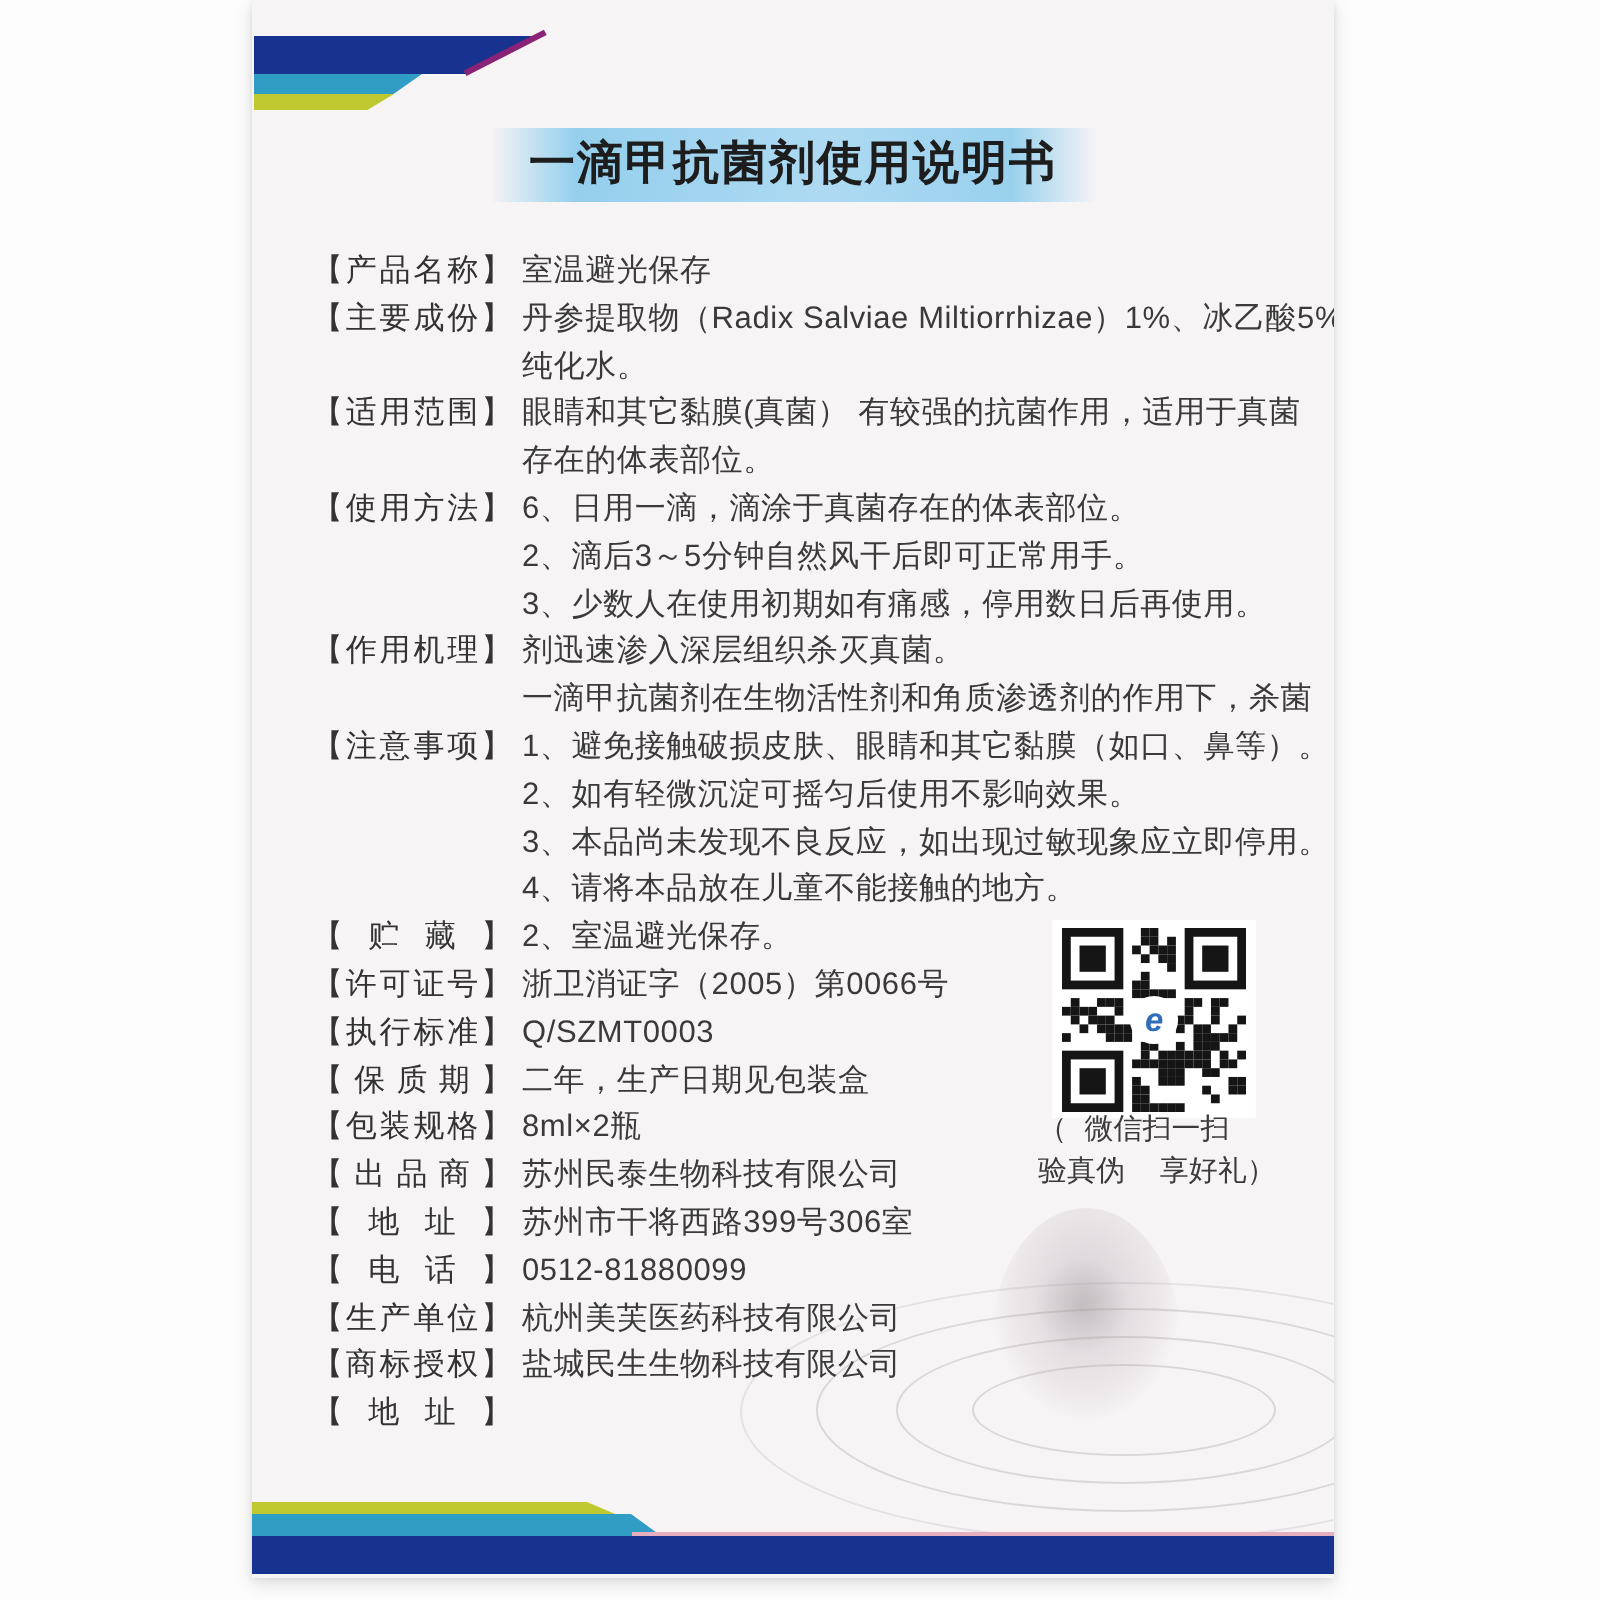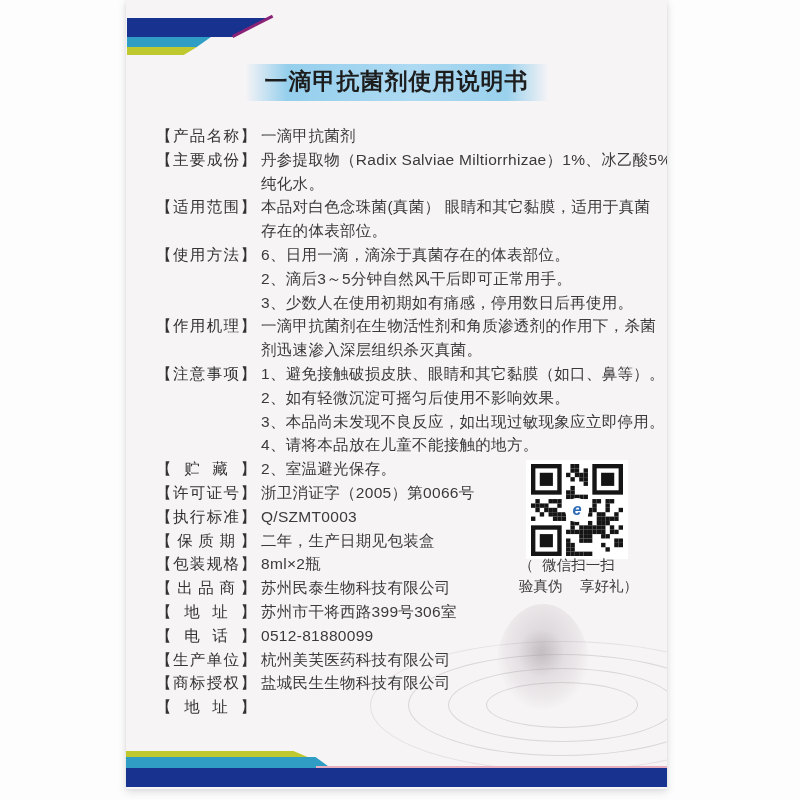--- a/index.html
+++ b/index.html
@@ -82,54 +82,54 @@
     <div class="wm ripple r4"></div>
 
     <div class="title-row">
       <span class="title-hl">一滴甲抗菌剂使用说明书</span>
     </div>
 
     <div class="content" id="sections">
   <div class="section">
     <span class="label">【产品名称】</span>
     <span class="lines">
-            <div class="line">一滴甲抗菌剂</div>
+            <div class="line">室温避光保存</div>
           </span>
   </div>
 
   <div class="section">
     <span class="label">【主要成份】</span>
     <span class="lines">
             <div class="line">丹参提取物（Radix Salviae Miltiorrhizae）1%、冰乙酸5%、</div>
             <div class="line">纯化水。</div>
           </span>
   </div>
 
   <div class="section">
     <span class="label">【适用范围】</span>
     <span class="lines">
-            <div class="line">本品对白色念珠菌(真菌） 眼睛和其它黏膜，适用于真菌</div>
+            <div class="line">眼睛和其它黏膜(真菌） 有较强的抗菌作用，适用于真菌</div>
             <div class="line">存在的体表部位。</div>
           </span>
   </div>
 
   <div class="section">
     <span class="label">【使用方法】</span>
     <span class="lines">
             <div class="line">6、日用一滴，滴涂于真菌存在的体表部位。</div>
             <div class="line">2、滴后3～5分钟自然风干后即可正常用手。</div>
             <div class="line">3、少数人在使用初期如有痛感，停用数日后再使用。</div>
           </span>
   </div>
 
   <div class="section">
     <span class="label">【作用机理】</span>
     <span class="lines">
+            <div class="line">剂迅速渗入深层组织杀灭真菌。</div>
             <div class="line">一滴甲抗菌剂在生物活性剂和角质渗透剂的作用下，杀菌</div>
-            <div class="line">剂迅速渗入深层组织杀灭真菌。</div>
           </span>
   </div>
 
   <div class="section">
     <span class="label">【注意事项】</span>
     <span class="lines">
             <div class="line">1、避免接触破损皮肤、眼睛和其它黏膜（如口、鼻等）。</div>
             <div class="line">2、如有轻微沉淀可摇匀后使用不影响效果。</div>
             <div class="line">3、本品尚未发现不良反应，如出现过敏现象应立即停用。</div>
             <div class="line">4、请将本品放在儿童不能接触的地方。</div>

